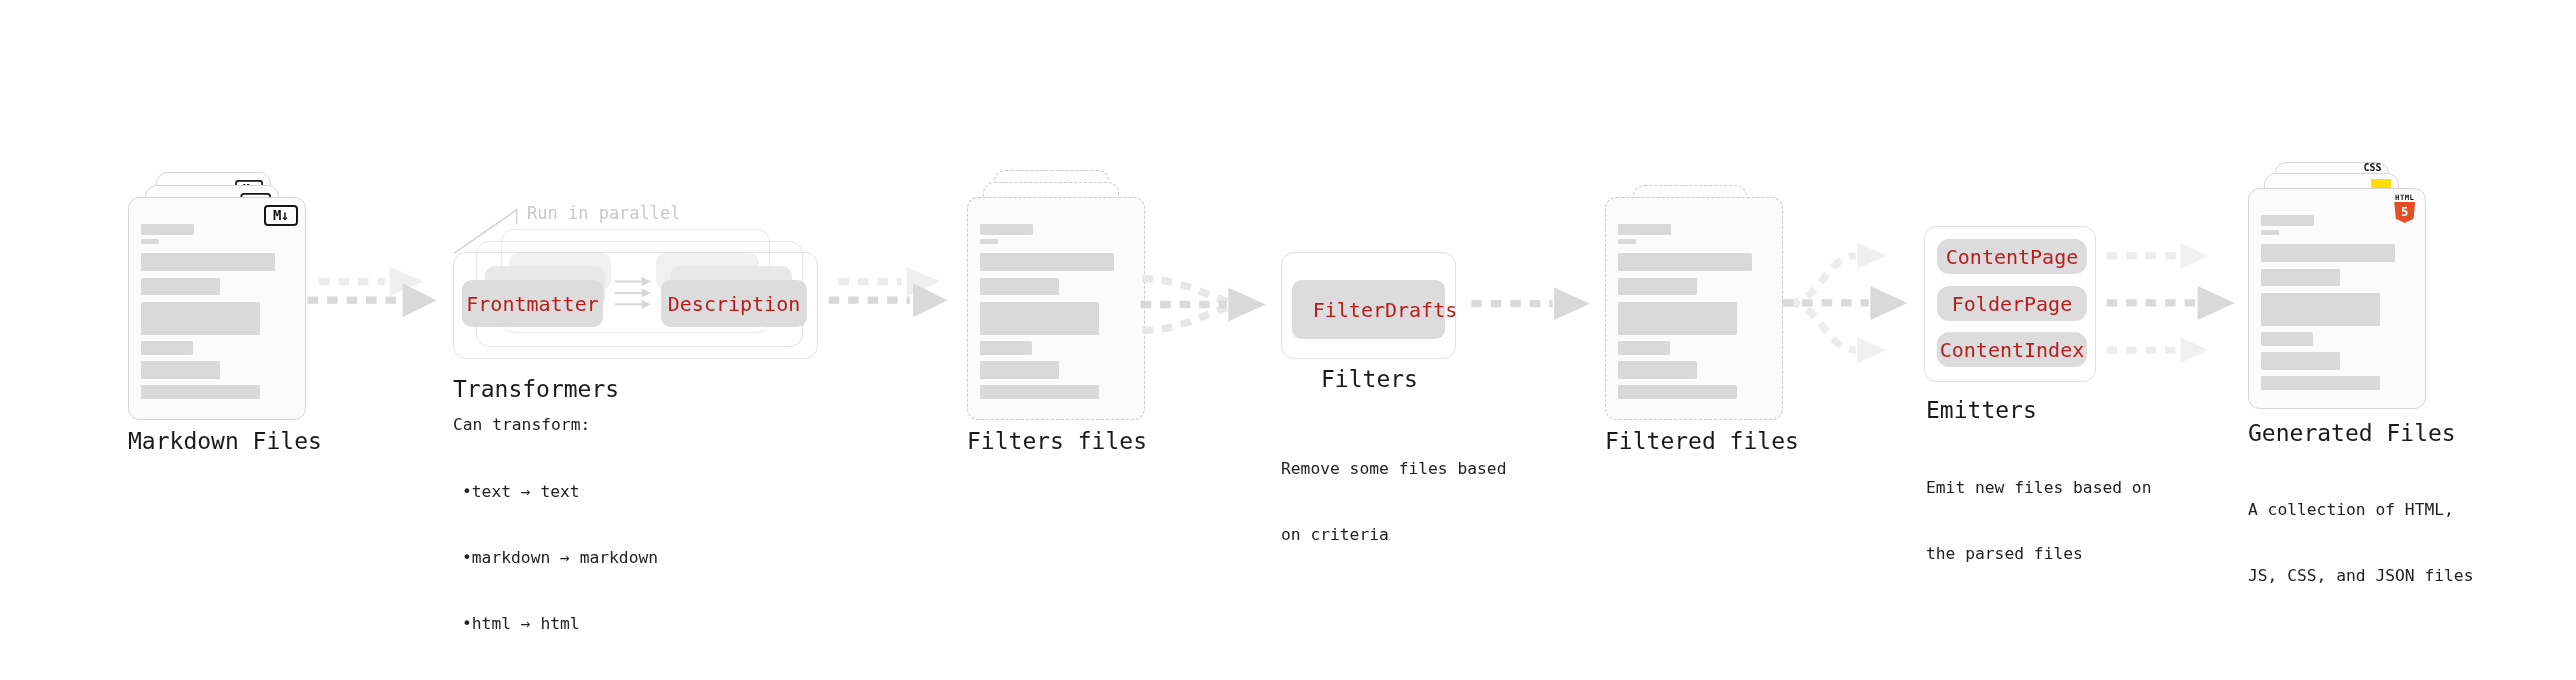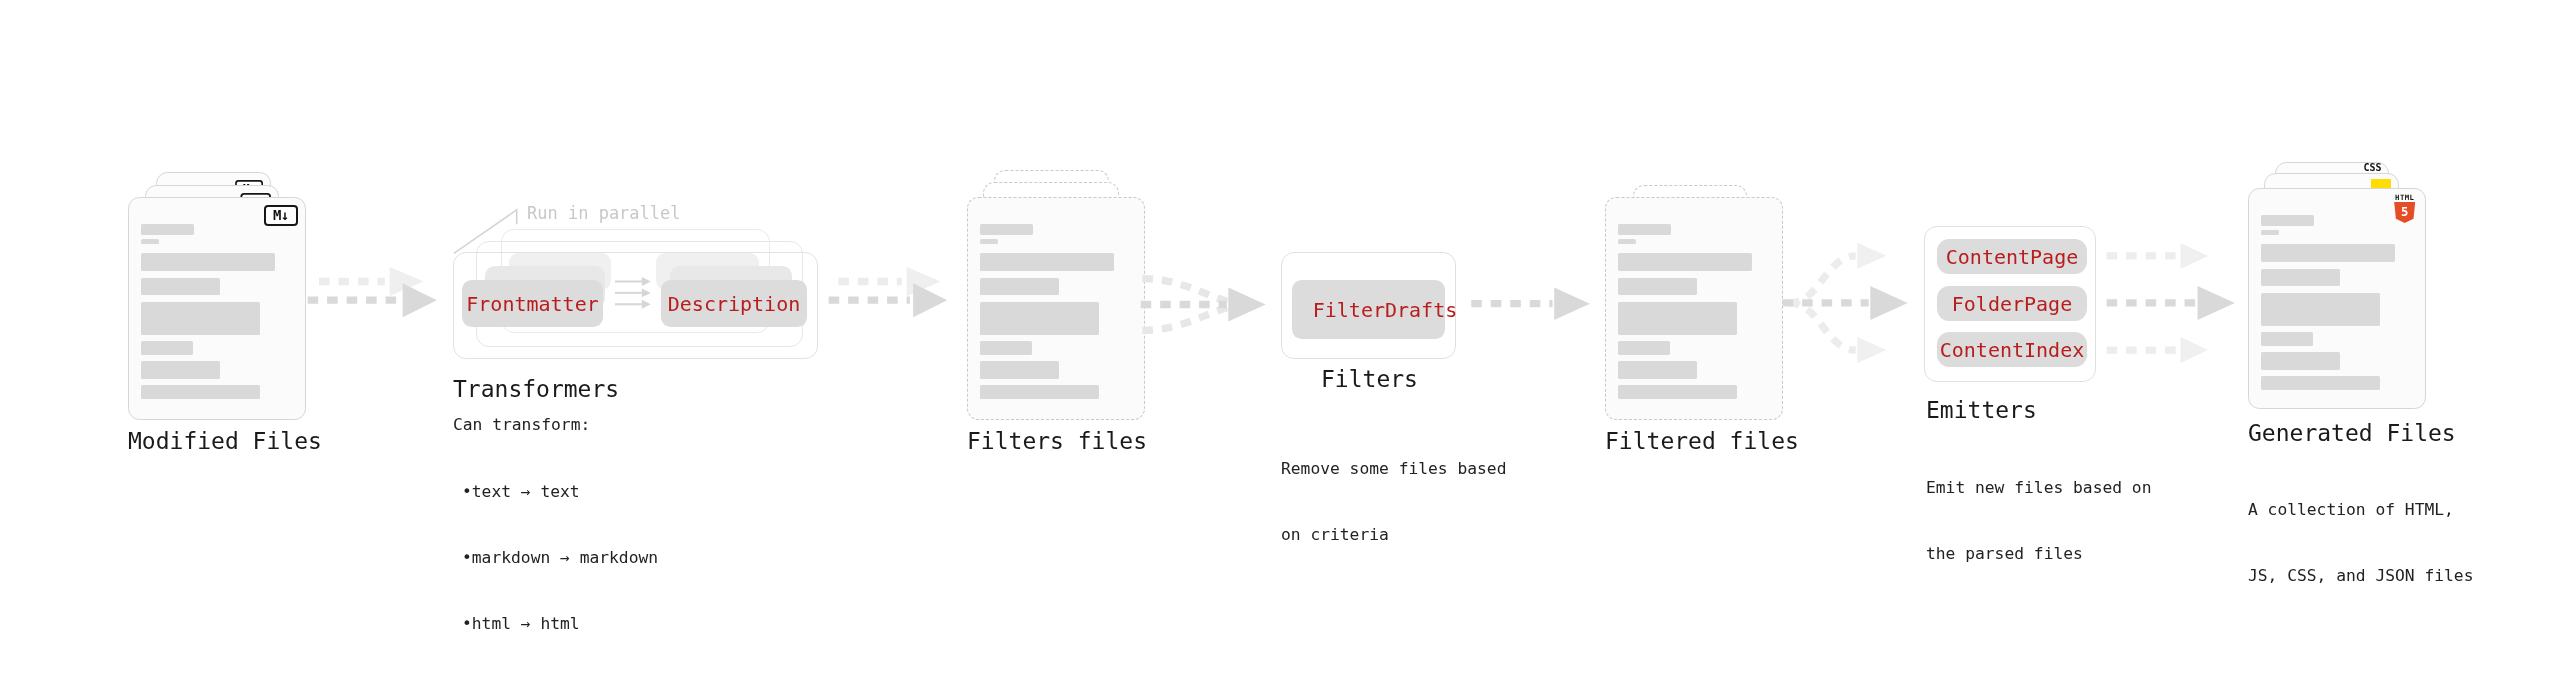--- a/index.html
+++ b/index.html
@@ -69,21 +69,21 @@
           <div class="bar b2"></div>
           <div class="bar b3"></div>
           <div class="bar b4"></div>
         <div class="bar b5"></div>
           <div class="bar b6"></div>
           <div class="bar b7"></div>
           <div class="bar b8"></div>
       </div>
     </div>
   </div>
-  <div class="stage-label" style="left:128px;top:429px;">Modified Files</div>
+  <div class="stage-label" style="left:128px;top:429px;">Markdown Files</div>
 
   <svg style="left:306px;top:262px;" width="134" height="65" viewBox="0 0 165 80">
     <line x1="16" y1="24" x2="97" y2="24" stroke="#ececec" stroke-width="9" stroke-dasharray="13 11"></line>
     <polygon points="103,6 145,24 103,42" fill="#efefef"></polygon>
     <line x1="2" y1="47" x2="115" y2="47" stroke="#d9d9d9" stroke-width="9" stroke-dasharray="13 11"></line>
     <polygon points="119,26 161,47 119,68" fill="#d9d9d9"></polygon>
   </svg>
 
   <div>
     <div class="obox" style="left:501px;top:229px;width:269px;height:104px;border-color:#eaeaea;"></div>

